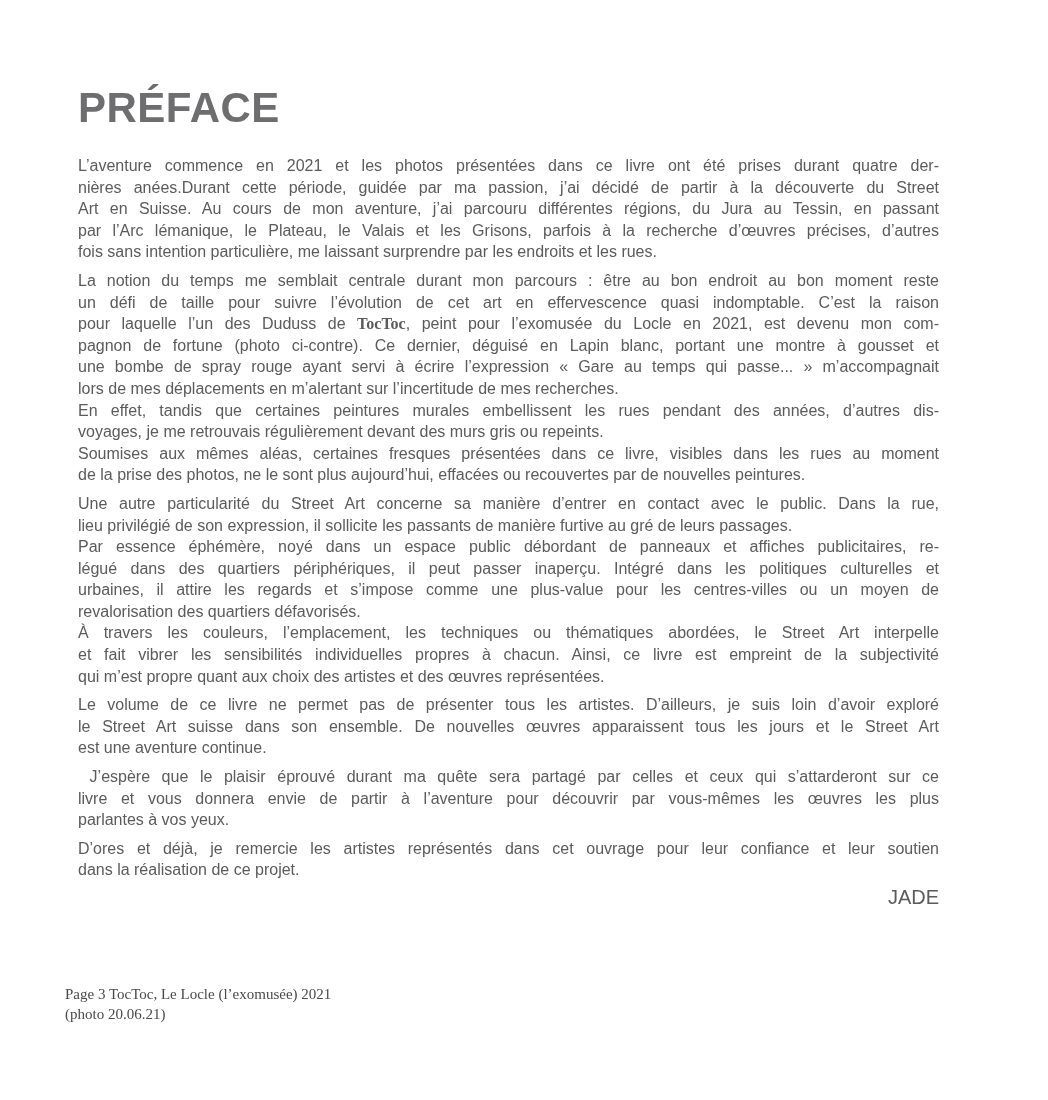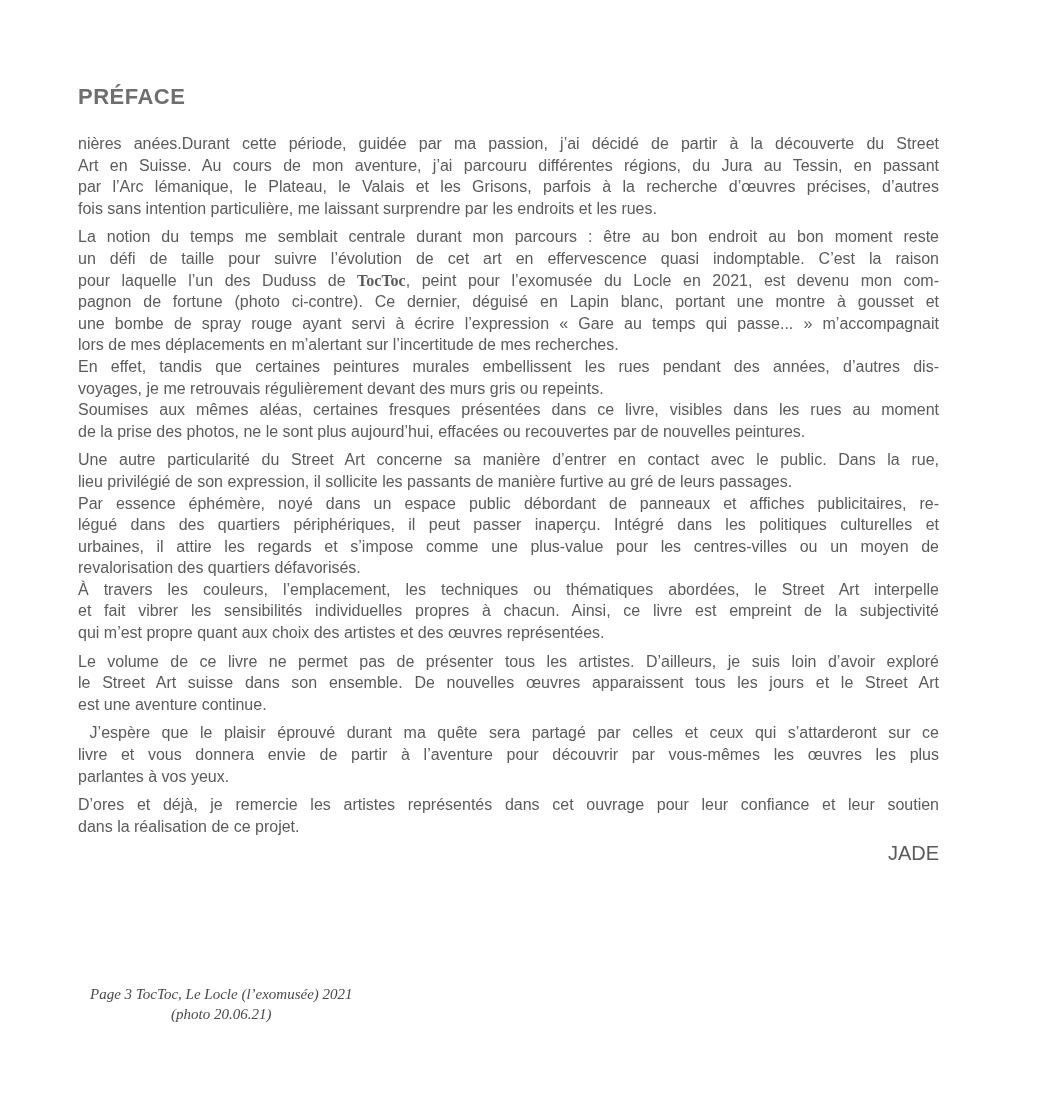--- a/index.html
+++ b/index.html
@@ -12,21 +12,21 @@
     overflow: hidden;
     font-family: "Liberation Sans", "DejaVu Sans", sans-serif;
   }
   .content {
     position: absolute;
     left: 78px;
     top: 84px;
     width: 861px;
   }
   .title {
-    font-size: 22px;
+    font-size: 42px;
     font-weight: bold;
     letter-spacing: 0.5px;
     color: #6e6d6f;
     margin-bottom: 23px;
   }
   .body-text {
     font-size: 16px;
     line-height: 21.6px;
     color: #5b5a5c;
   }
@@ -43,38 +43,37 @@
   .line b { font-weight: bold; font-family: Liberation Serif, serif; }
   .signature {
     margin-top: 6px;
     text-align: right;
     font-size: 20px;
     line-height: 21.6px;
     color: #5b5a5c;
   }
   .caption {
     position: absolute;
-    left: 90px;
+    left: 65px;
     top: 984px;
     font-family: "Liberation Serif", "DejaVu Serif", serif;
-    font-style: italic;
     font-size: 15px;
     line-height: 20px;
     color: #4a494b;
-    text-align: center;
   }
 </style>
 </head>
 <body>
 
 <div class="page" style="background: rgb(255, 255, 255);">
   <div class="content">
     <h1 class="title" style="color: rgb(110, 109, 111);">PRÉFACE</h1>
     <div class="body-text" style="color: rgb(91, 90, 92);">
         <div class="paragraph">
+          <div class="line"><span>L’aventure commence en 2021 et les photos présentées dans ce livre ont été prises durant quatre der-</span></div>
           <div class="line"><span>nières anées.Durant cette période, guidée par ma passion, j’ai décidé de partir à la découverte du Street</span></div>
           <div class="line"><span>Art en Suisse. Au cours de mon aventure, j’ai parcouru différentes régions, du Jura au Tessin, en passant</span></div>
           <div class="line"><span>par l’Arc lémanique, le Plateau, le Valais et les Grisons, parfois à la recherche d’œuvres précises, d’autres</span></div>
           <div class="line last"><span>fois sans intention particulière, me laissant surprendre par les endroits et les rues.</span></div>
         </div>
         <div class="paragraph gap">
           <div class="line"><span>La notion du temps me semblait centrale durant mon parcours : être au bon endroit au bon moment reste</span></div>
           <div class="line"><span>un défi de taille pour suivre l’évolution de cet art en effervescence quasi indomptable. C’est la raison</span></div>
           <div class="line"><span>pour laquelle l’un des Duduss de </span><b>TocToc</b><span>, peint pour l’exomusée du Locle en 2021, est devenu mon com-</span></div>
           <div class="line"><span>pagnon de fortune (photo ci-contre). Ce dernier, déguisé en Lapin blanc, portant une montre à gousset et</span></div>

